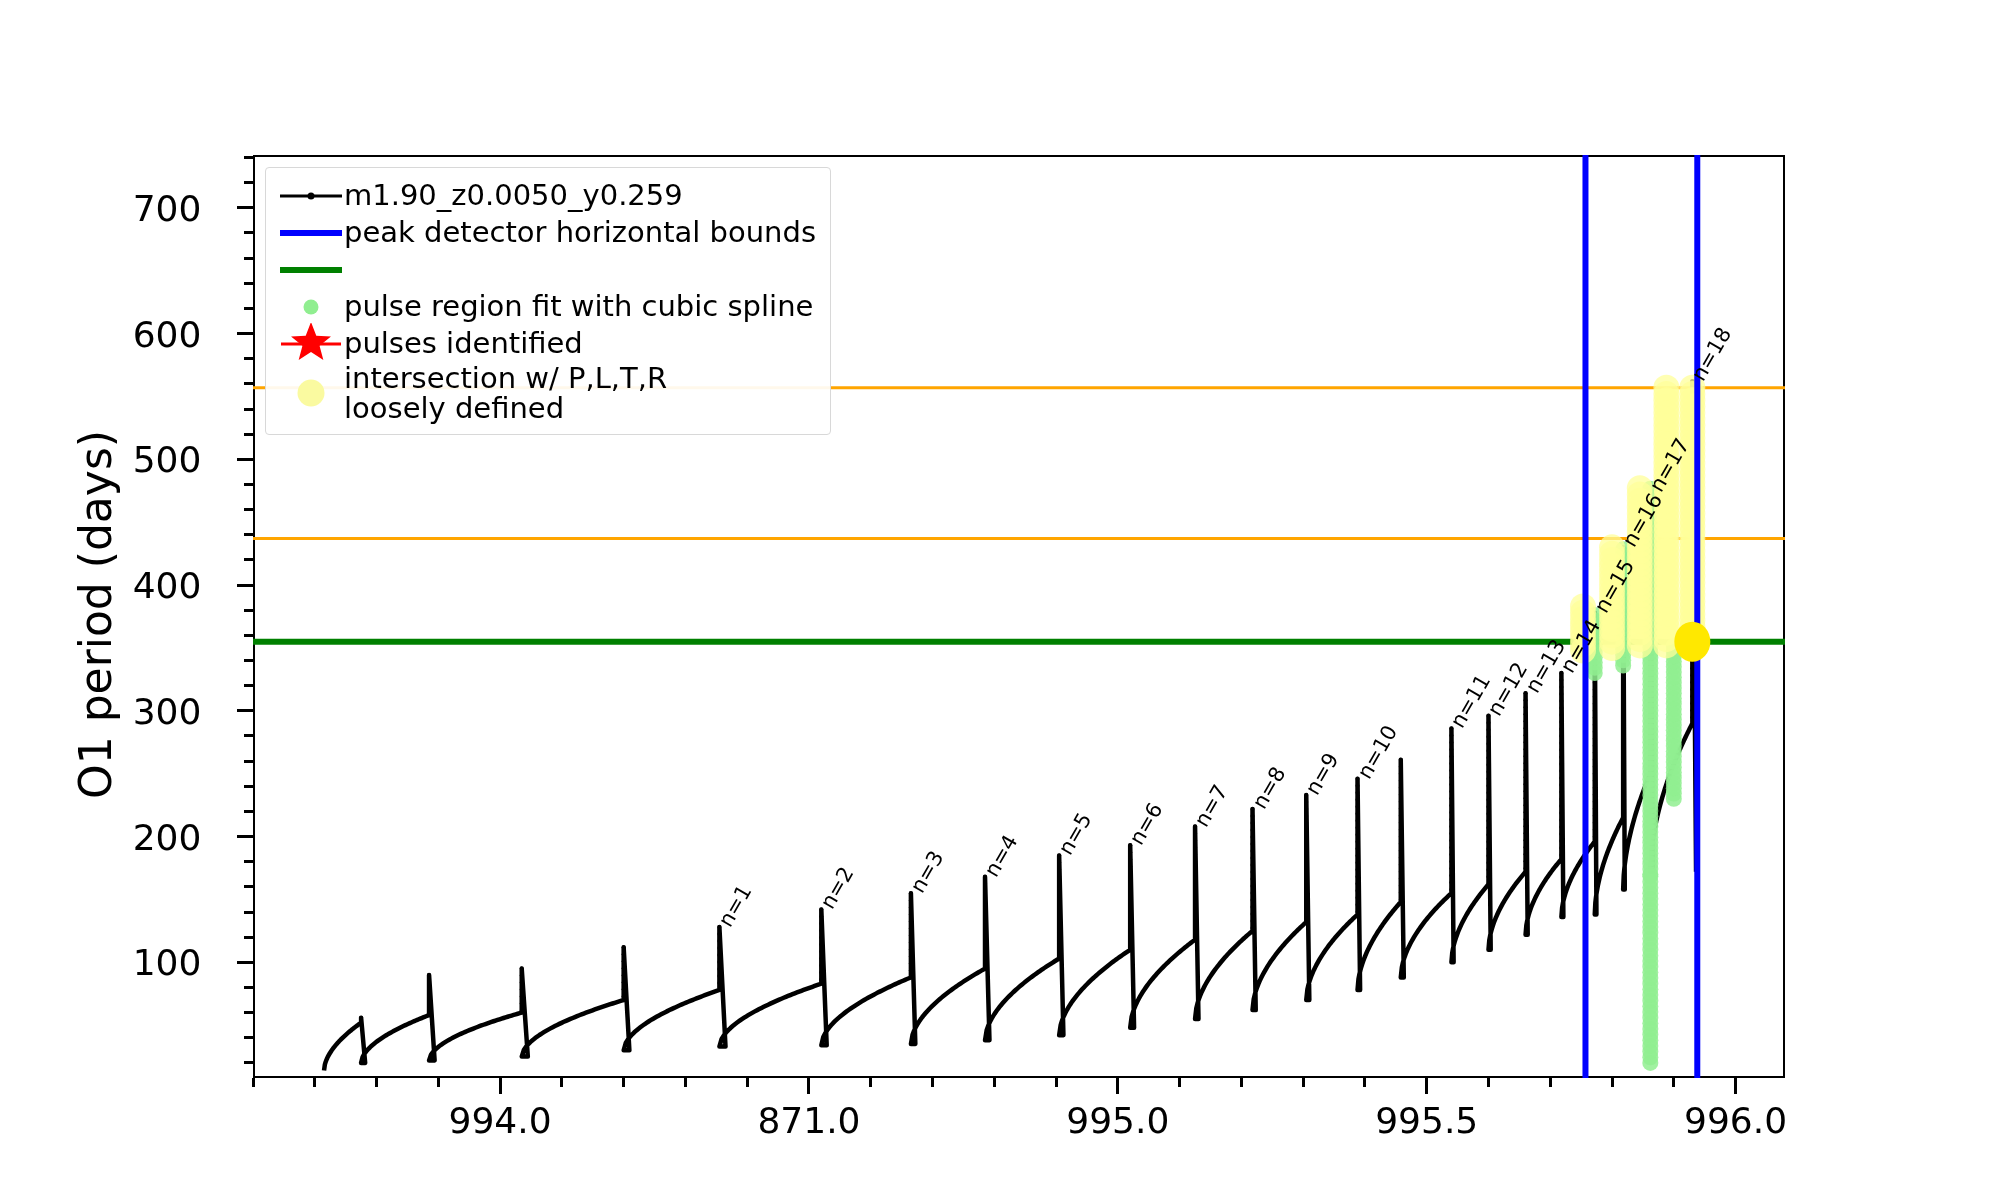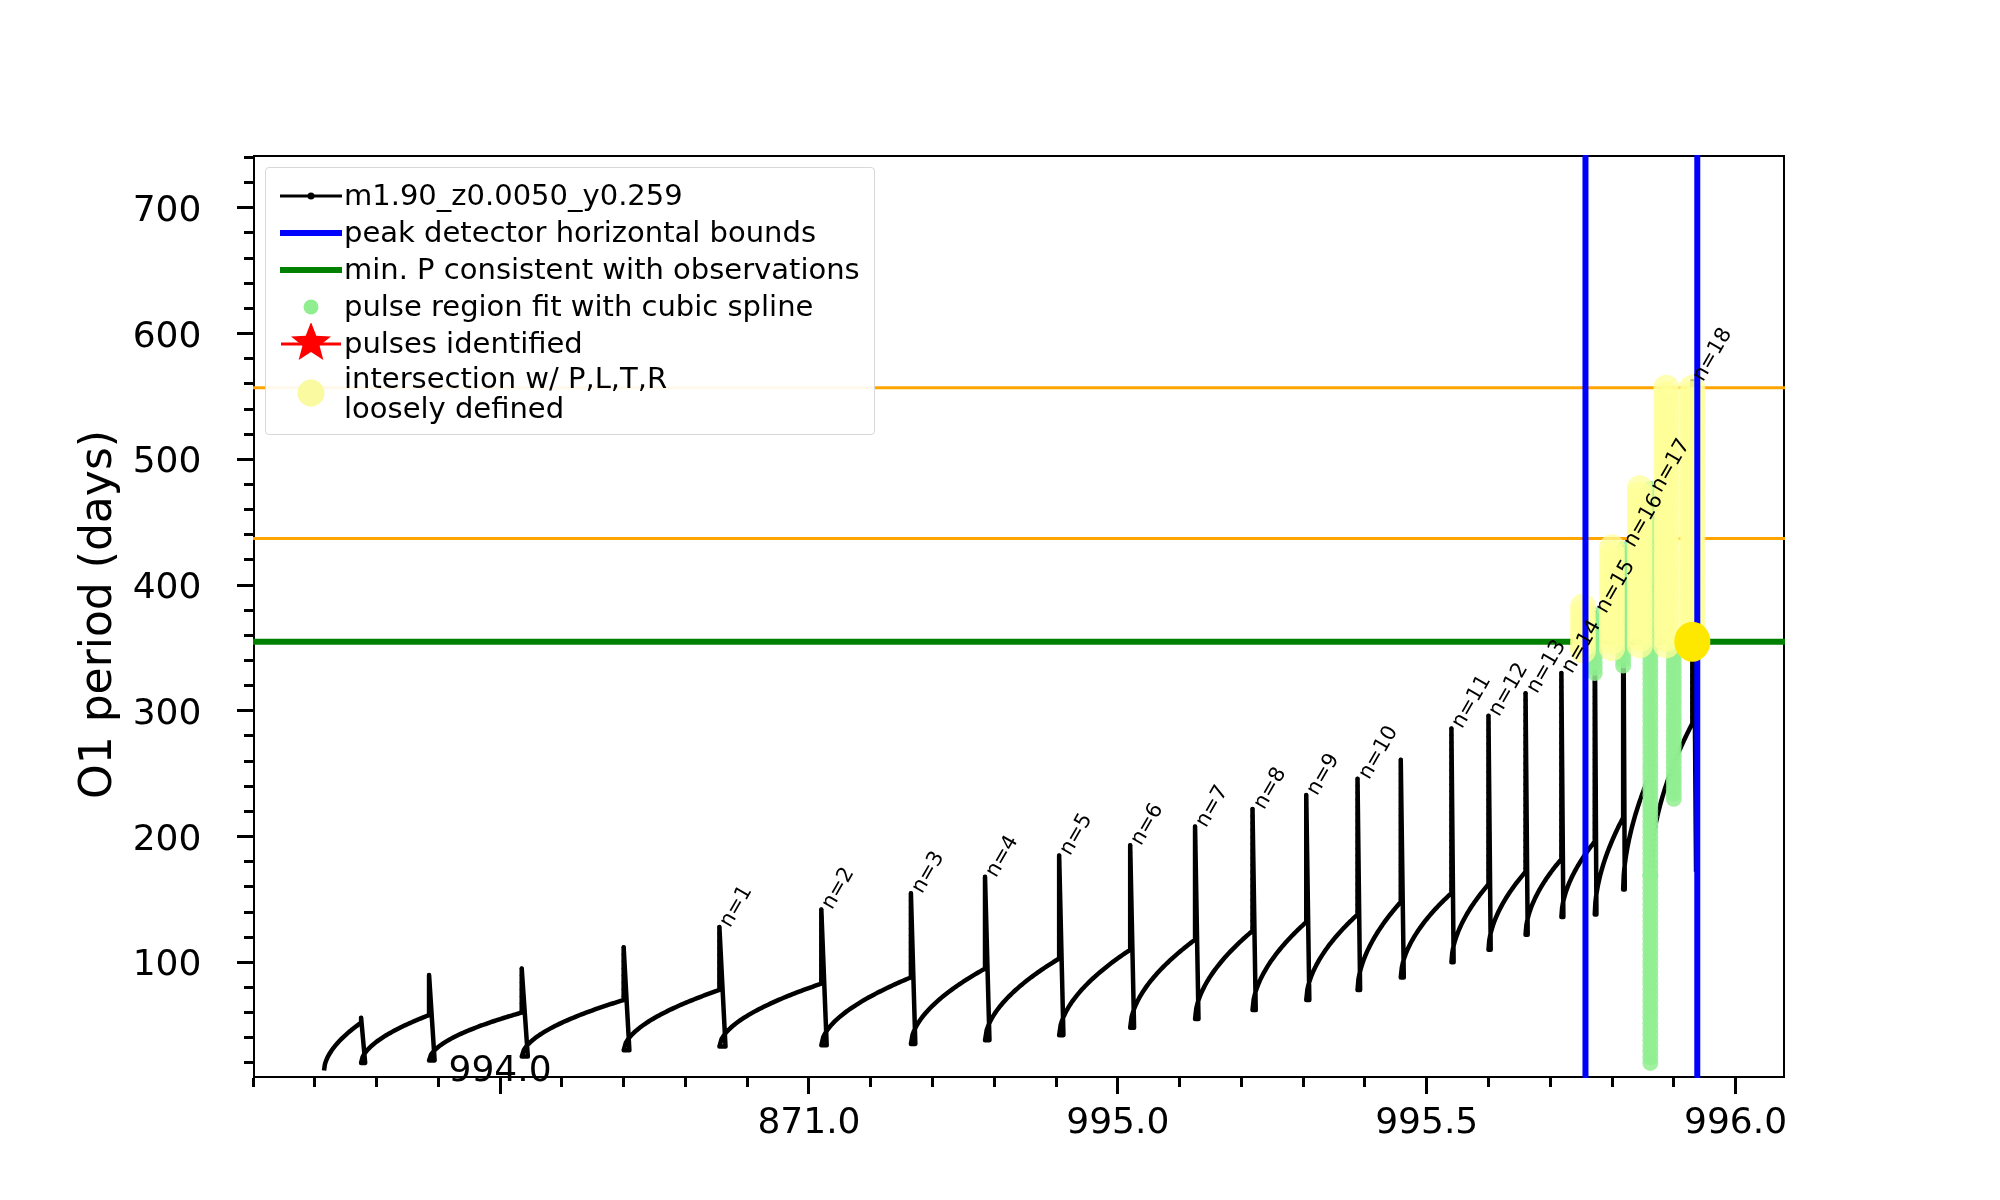--- a/index.html
+++ b/index.html
@@ -857,21 +857,20 @@
       <div class="leg-row">
         <div class="leg-key">
           <div class="key-line thick" style="background: rgb(0, 0, 255);"></div>
         </div>
         <div class="leg-text">peak detector horizontal bounds</div>
       </div>
       <div class="leg-row">
         <div class="leg-key">
           <div class="key-line thick" style="background: rgb(0, 128, 0);"></div>
         </div>
-        <div class="leg-text">min. P consistent with observations</div>
       </div>
       <div class="leg-row">
         <div class="leg-key">
           <div class="key-dot" style="width: 15px; height: 15px; background: rgb(144, 238, 144);"></div>
         </div>
         <div class="leg-text">pulse region fit with cubic spline</div>
       </div>
       <div class="leg-row">
         <div class="leg-key">
           <svg width="66" height="42" class="key-star">
@@ -884,21 +883,21 @@
       <div class="leg-row two-line">
         <div class="leg-key">
           <div class="key-dot" style="width: 27px; height: 27px; background: rgb(250, 250, 160);"></div>
         </div>
         <div class="leg-text">intersection w/ P,L,T,R
 loosely defined</div>
       </div>
     </div>
 
 <div class="tick major-x" style="left: 498.597px; top: 1078px;"></div>
-    <div class="ticklabel x" style="left: 500.097px; top: 1048px;">994.0</div>
+    <div class="ticklabel x" style="left: 500.097px; top: 1100px;">994.0</div>
     <div class="tick major-x" style="left: 807.468px; top: 1078px;"></div>
     <div class="ticklabel x" style="left: 808.968px; top: 1100px;">871.0</div>
     <div class="tick major-x" style="left: 1116.34px; top: 1078px;"></div>
     <div class="ticklabel x" style="left: 1117.84px; top: 1100px;">995.0</div>
     <div class="tick major-x" style="left: 1425.21px; top: 1078px;"></div>
     <div class="ticklabel x" style="left: 1426.71px; top: 1100px;">995.5</div>
     <div class="tick major-x" style="left: 1734.08px; top: 1078px;"></div>
     <div class="ticklabel x" style="left: 1735.58px; top: 1100px;">996.0</div>
     <div class="tick minor-x" style="left: 251.5px; top: 1078px;"></div>
     <div class="tick minor-x" style="left: 313.274px; top: 1078px;"></div>

